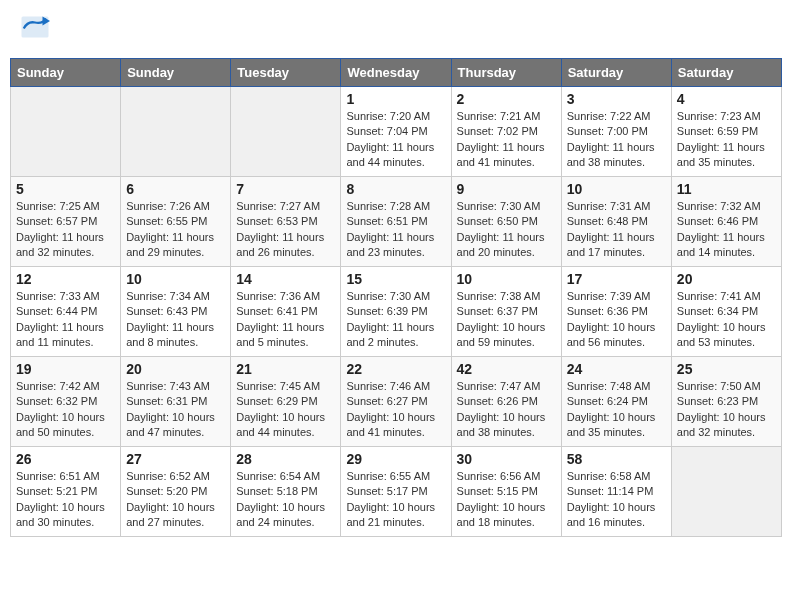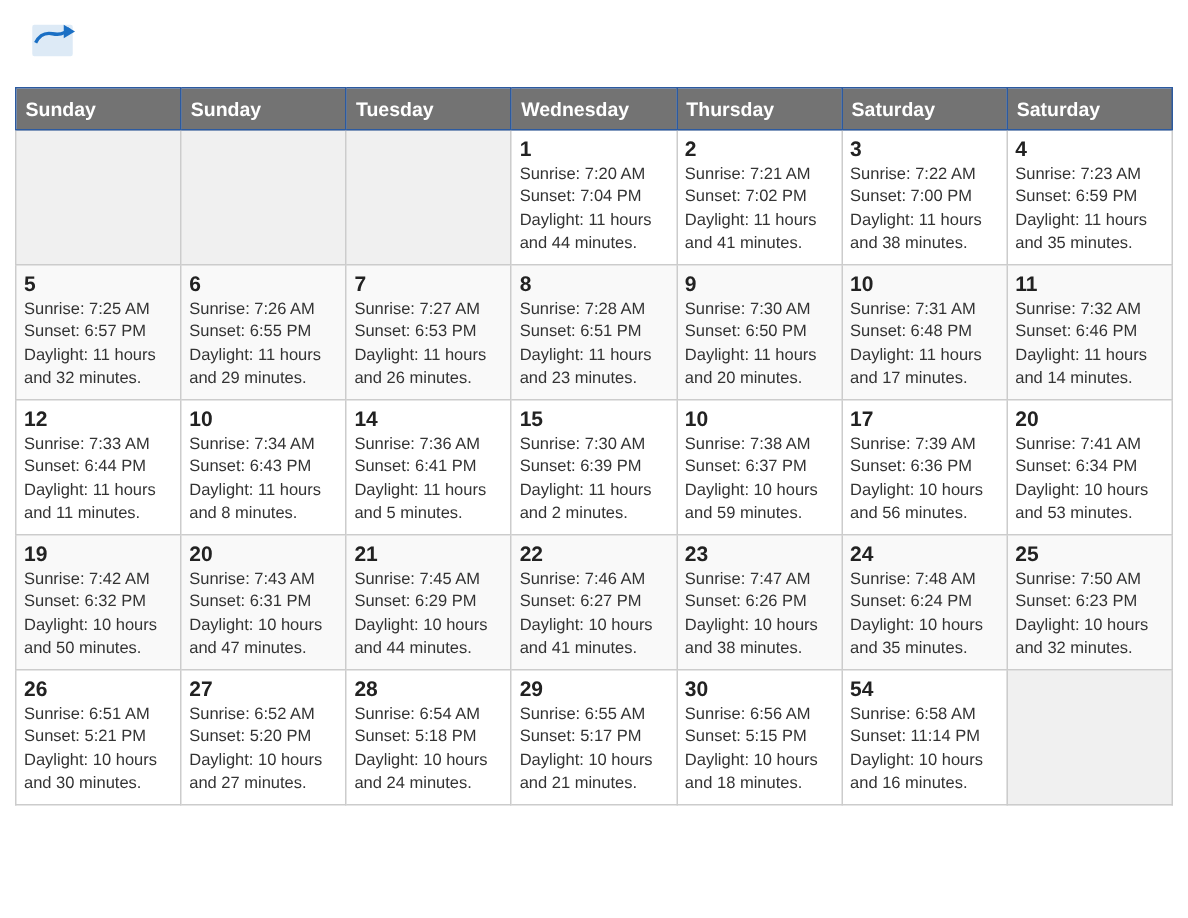--- a/index.html
+++ b/index.html
@@ -262,21 +262,21 @@
 Sunset: 6:29 PM
 Daylight: 10 hours and 44 minutes.</div>
         </td>
         <td>
           <div class="day-number">22</div>
           <div class="day-info">Sunrise: 7:46 AM
 Sunset: 6:27 PM
 Daylight: 10 hours and 41 minutes.</div>
         </td>
         <td>
-          <div class="day-number">23</div>
+          <div class="day-number">42</div>
           <div class="day-info">Sunrise: 7:47 AM
 Sunset: 6:26 PM
 Daylight: 10 hours and 38 minutes.</div>
         </td>
         <td>
           <div class="day-number">24</div>
           <div class="day-info">Sunrise: 7:48 AM
 Sunset: 6:24 PM
 Daylight: 10 hours and 35 minutes.</div>
         </td>
@@ -312,21 +312,21 @@
 Sunset: 5:17 PM
 Daylight: 10 hours and 21 minutes.</div>
         </td>
         <td>
           <div class="day-number">30</div>
           <div class="day-info">Sunrise: 6:56 AM
 Sunset: 5:15 PM
 Daylight: 10 hours and 18 minutes.</div>
         </td>
         <td>
-          <div class="day-number">54</div>
+          <div class="day-number">58</div>
           <div class="day-info">Sunrise: 6:58 AM
 Sunset: 11:14 PM
 Daylight: 10 hours and 16 minutes.</div>
         </td>
         <td class="empty-cell"></td>
       </tr>
     </tbody>
 </table>
 
 </body></html>

